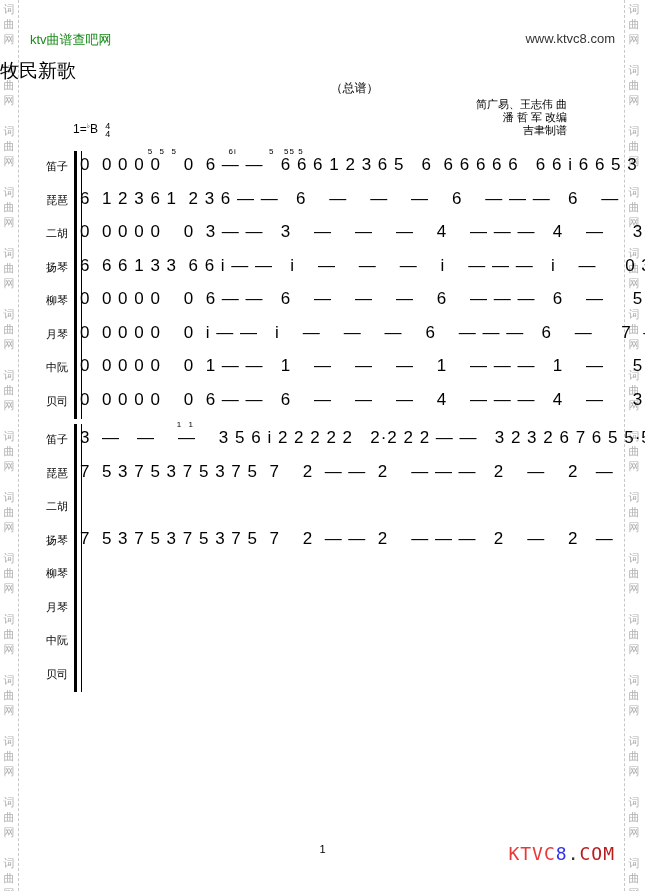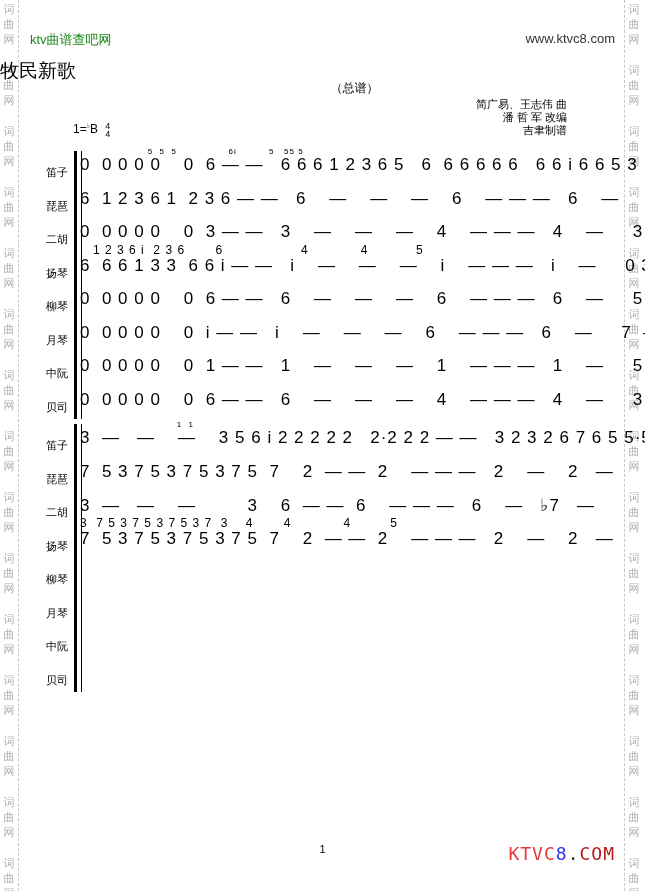--- a/index.html
+++ b/index.html
@@ -16,21 +16,21 @@
   .title { position: absolute; left: 0; width: 625px; top: 58px; text-align: left; font-size: 19px; }
   .subtitle { position: absolute; left: 0; width: 645px; top: 80px; text-align: center; font-size: 12px; padding-left: 32px; }
   .credits { position: absolute; right: 78px; top: 98px; font-size: 11px; line-height: 13px; text-align: right; }
   .key { position: absolute; left: 73px; top: 122px; font-size: 12px; }
   .key sup { font-size: 7px; }
   .timesig { display: inline-block; vertical-align: middle; text-align: center; font-size: 9px; line-height: 8px; margin-left: 4px; }
 
   .system { position: absolute; left: 38px; width: 560px; }
   .brace { position: absolute; left: 36px; width: 4px; border-left: 3px solid #000; border-right: 1px solid #000; }
   .row { position: absolute; left: 0; height: 24px; width: 560px; }
-  .inst { position: absolute; left: 0; width: 30px; font-size: 11px; text-align: right; top: 4px; margin-top: 6px; }
+  .inst { position: absolute; left: 0; width: 30px; font-size: 11px; text-align: right; top: 4px; }
   .notes { position: absolute; left: 42px; top: 0; font-size: 17px; letter-spacing: 1px; white-space: pre; font-family: "Liberation Sans", sans-serif; }
   .sub { position: absolute; left: 42px; top: -14px; font-size: 12px; letter-spacing: 1px; white-space: pre; }
 
   .page-num { position: absolute; left: 0; width: 645px; top: 843px; text-align: center; font-size: 11px; }
   .brand { position: absolute; right: 30px; top: 843px; font-size: 18px; font-family: "DejaVu Sans Mono", monospace; letter-spacing: 1px; }
   .b-red { color: #e8393a; } .b-blue { color: #3232e8; } .b-green { color: #b91c1c; } .b-dot { color: #333; }
 </style>
 </head>
 <body>
 
@@ -158,21 +158,20 @@
       <div class="inst">琵琶</div>
       <div class="notes">6  1 2 3 6 1  2 3 6 — —   6    —    —    —    6    — — —   6    —     0 3</div>
     </div>
     <div class="row" style="top: 67px;">
       <div class="inst">二胡</div>
       <div class="notes">0  0 0 0 0    0  3 — —   3    —    —    —    4    — — —   4    —     3  —</div>
     </div>
     <div class="row" style="top: 100.5px;">
       <div class="inst">扬琴</div>
       <div class="notes">6  6 6 1 3 3  6 6 i — —   i    —    —    —    i    — — —   i    —     0 3</div>
-      <div class="sub" style="font-size: 12px; top: -13px;">   1 2 3 6 i  2 3 6       6                  4            4           5</div>
     </div>
     <div class="row" style="top: 134px;">
       <div class="inst">柳琴</div>
       <div class="notes">0  0 0 0 0    0  6 — —   6    —    —    —    6    — — —   6    —     5  —</div>
     </div>
     <div class="row" style="top: 167.5px;">
       <div class="inst">月琴</div>
       <div class="notes">0  0 0 0 0    0  i — —   i    —    —    —    6    — — —   6    —     7  —</div>
     </div>
     <div class="row" style="top: 201px;">
@@ -191,26 +190,24 @@
       <div class="inst">笛子</div>
       <div class="notes">3  —   —    —    3 5 6 i 2 2 2 2 2   2·2 2 2 — —   3 2 3 2 6 7 6 5 5·5 5</div>
       <div class="sub" style="font-size: 8px; top: -8px;">                              1  1</div>
     </div>
     <div class="row" style="top: 33.5px;">
       <div class="inst">琵琶</div>
       <div class="notes">7  5 3 7 5 3 7 5 3 7 5  7    2  — —  2    — — —   2    —    2   —</div>
     </div>
     <div class="row" style="top: 67px;">
       <div class="inst">二胡</div>
-      <div class="notes">3  —   —    —         3    6  — —  6    — — —   6    —   ♭7   —</div>
     </div>
     <div class="row" style="top: 100.5px;">
       <div class="inst">扬琴</div>
       <div class="notes">7  5 3 7 5 3 7 5 3 7 5  7    2  — —  2    — — —   2    —    2   —</div>
-      <div class="sub" style="font-size: 12px; top: -13px;">3  7 5 3 7 5 3 7 5 3 7  3    4       4            4         5</div>
     </div>
     <div class="row" style="top: 134px;">
       <div class="inst">柳琴</div>
     </div>
     <div class="row" style="top: 167.5px;">
       <div class="inst">月琴</div>
     </div>
     <div class="row" style="top: 201px;">
       <div class="inst">中阮</div>
     </div>

